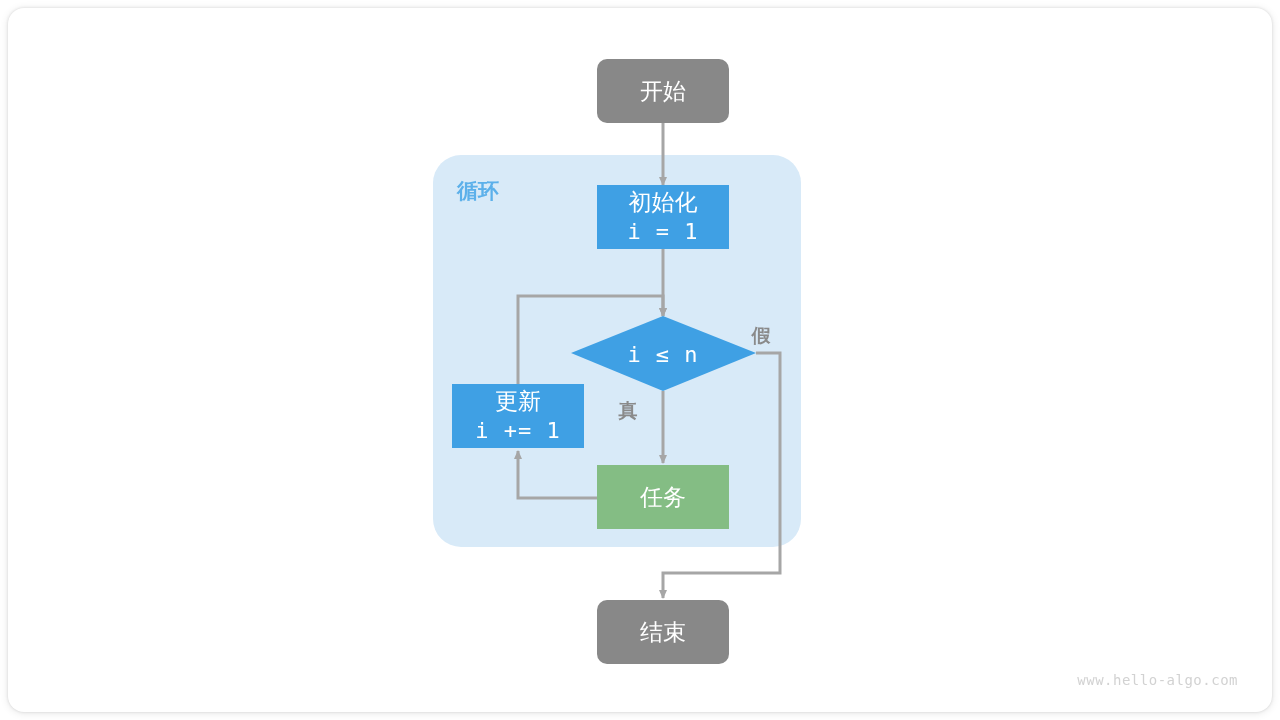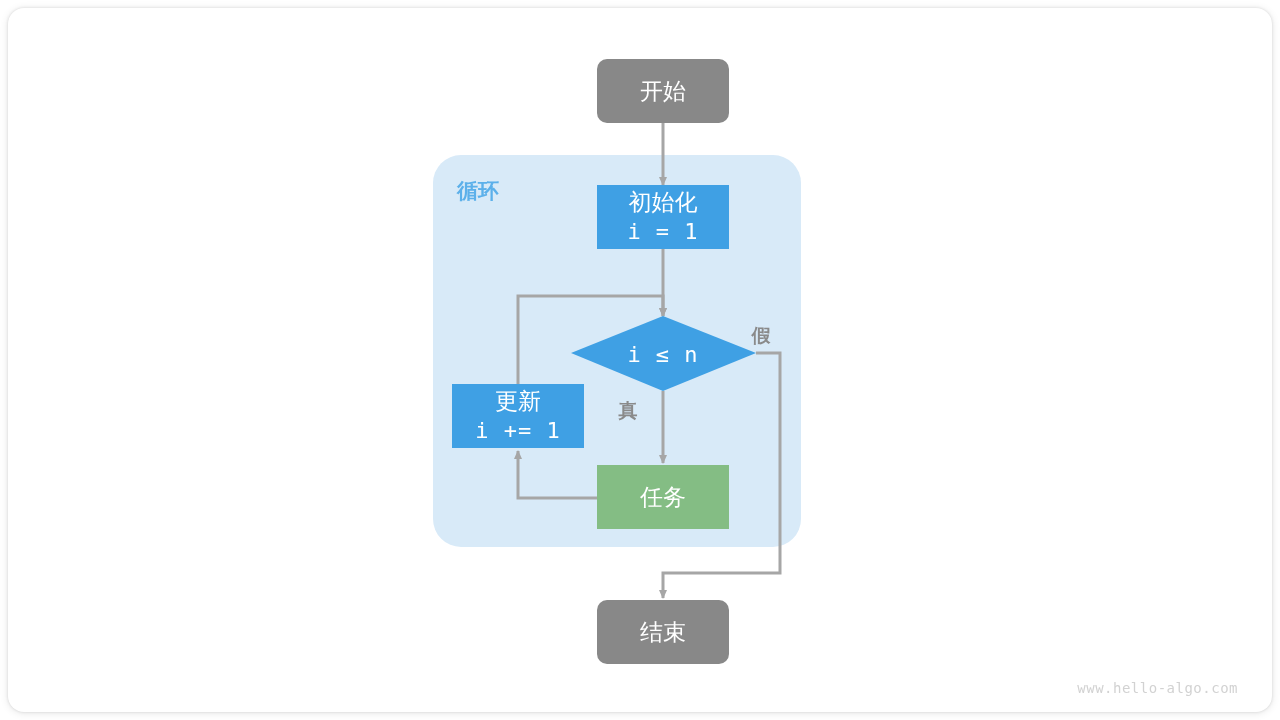--- a/index.html
+++ b/index.html
@@ -56,21 +56,21 @@
   }
   .group-label {
     font-family: "Liberation Sans", sans-serif;
     font-size: 21px;
     font-weight: bold;
     fill: #5cb0ea;
   }
   .watermark {
     position: absolute;
     right: 34px;
-    bottom: 16px;
+    bottom: 24px;
     font-family: "DejaVu Sans Mono", monospace;
     font-size: 14px;
     color: #d2d2d2;
     letter-spacing: 0.5px;
     white-space: nowrap;
   }
   .edge {
     fill: none;
     stroke: #a6a6a6;
     stroke-width: 3;

